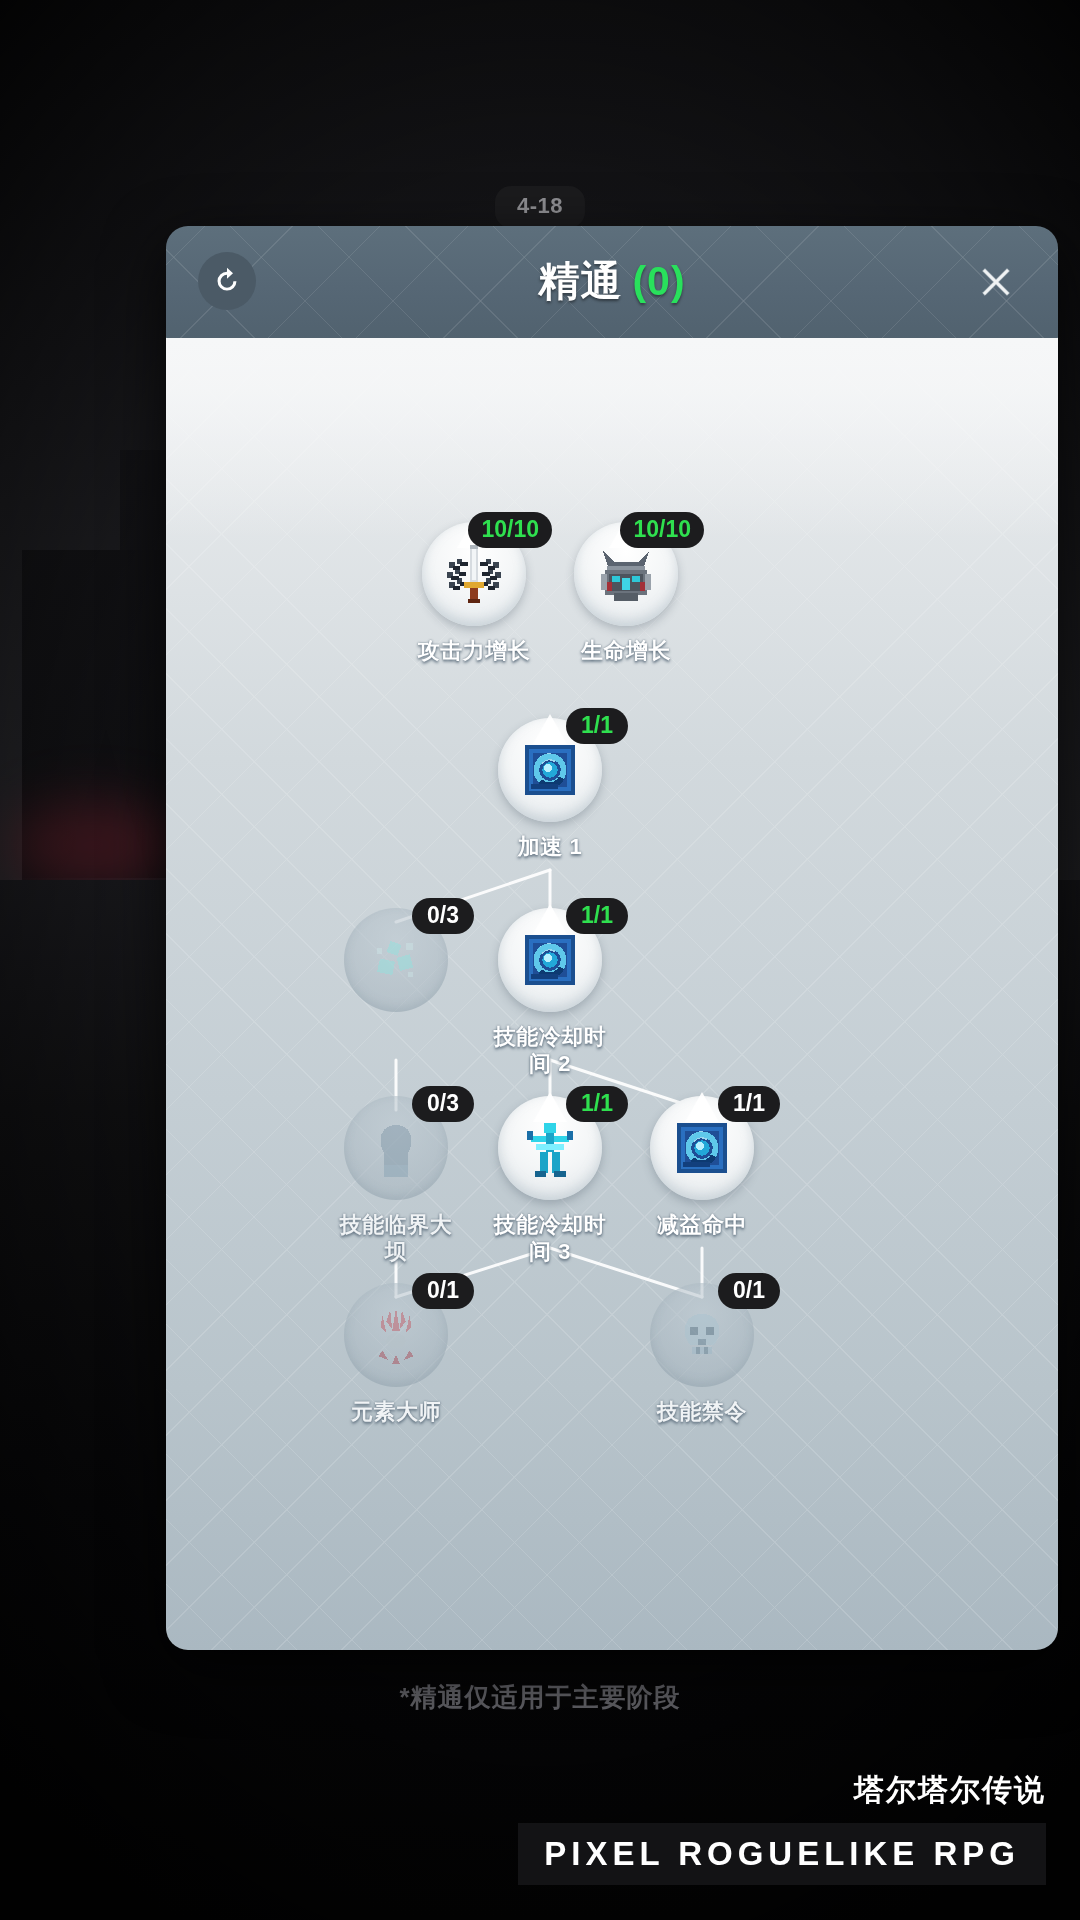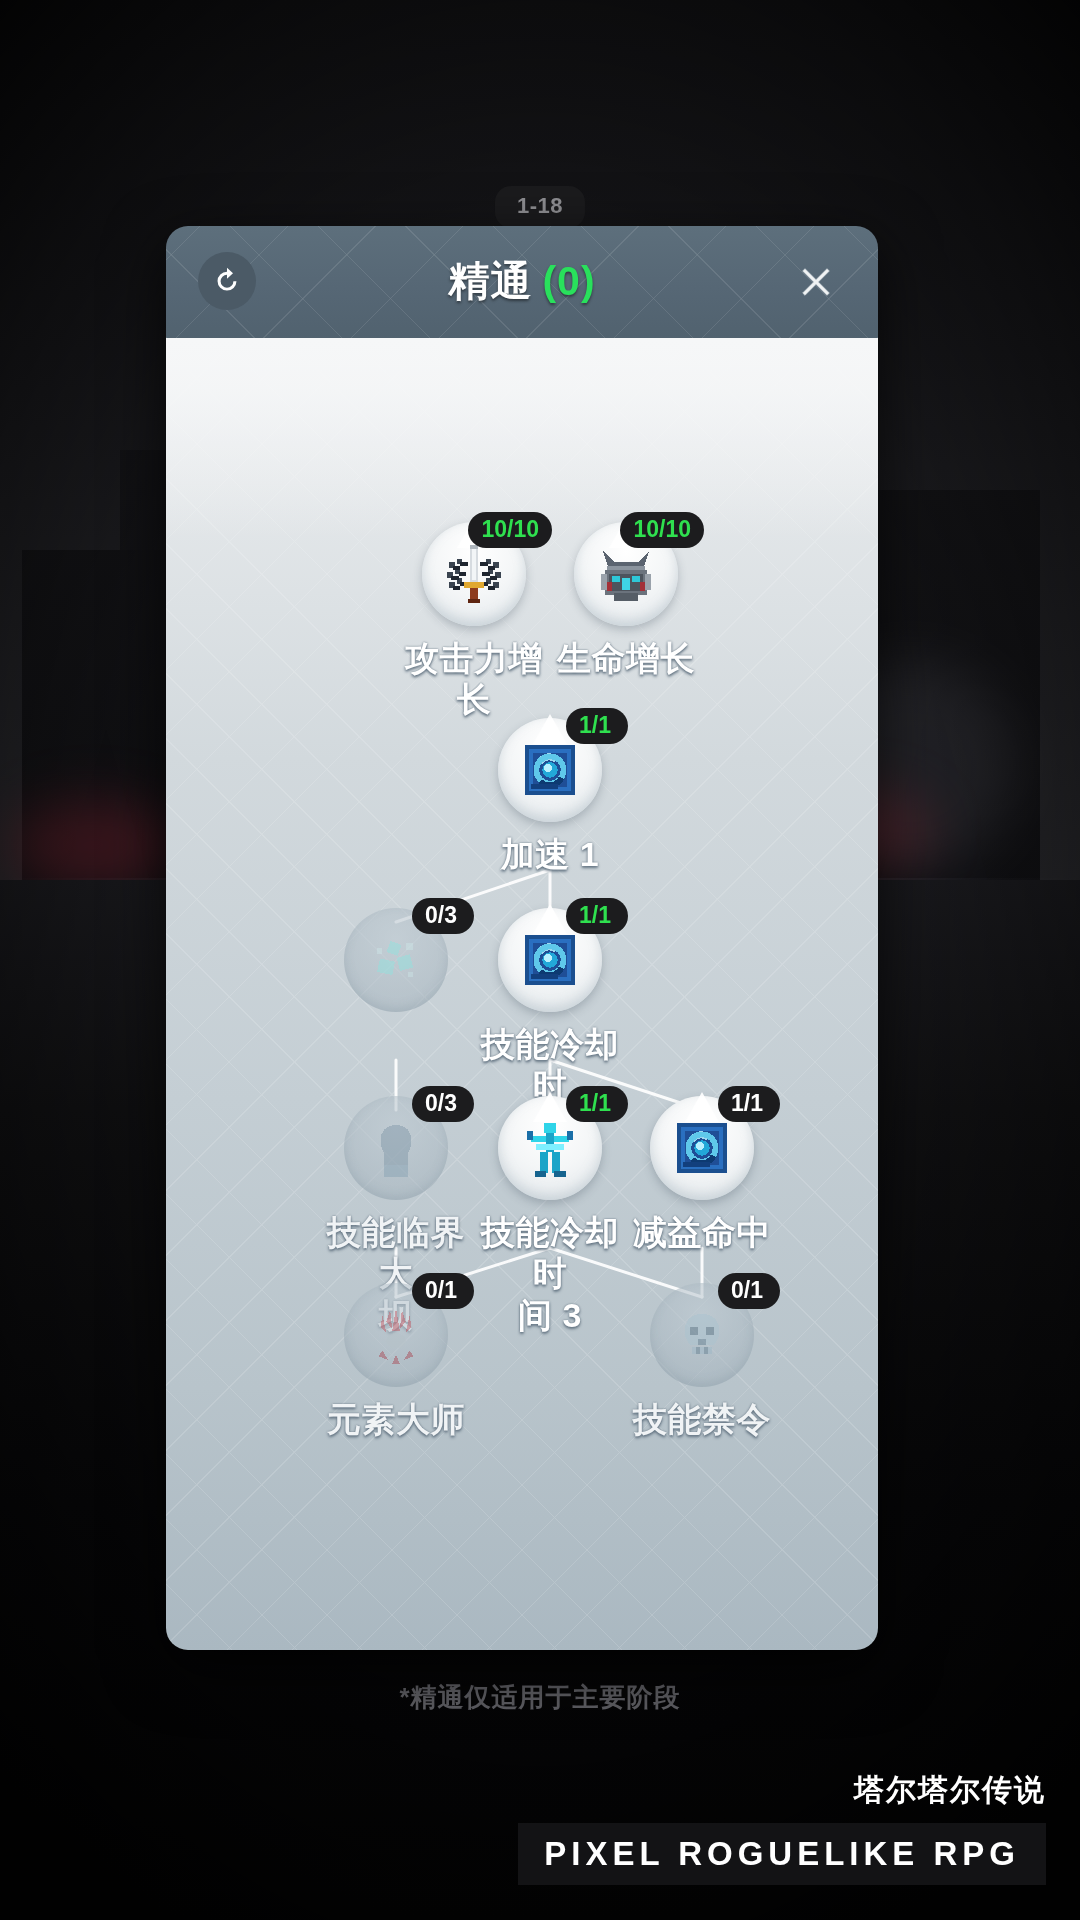--- a/index.html
+++ b/index.html
@@ -62,21 +62,21 @@
   #stage-badge {
     position:absolute; left:50%; transform:translateX(-50%);
     top:186px; min-width:82px; padding:7px 22px 9px;
     background:#1b1b1d; border-radius:16px;
     color:#8f8f93; font-size:22px; font-weight:bold; letter-spacing:.5px;
     text-align:center; z-index:4;
   }
 
   
   #panel {
-    position:absolute; left:166px; top:226px; width:712px; height:1424px;
+    position:absolute; left:166px; top:226px; width:892px; height:1424px;
     border-radius:22px; overflow:hidden; z-index:5;
     box-shadow:0 18px 60px rgba(0,0,0,.75);
   }
   #panel-header {
     position:relative; height:112px;
     background:linear-gradient(180deg,#5d6f7c 0%,#566775 55%,#51626f 100%);
     overflow:hidden;
   }
   #panel-header .lattice {
     position:absolute; inset:0; opacity:.20;
@@ -164,27 +164,27 @@
     width:0;height:0;border-left:17px solid transparent;border-right:17px solid transparent;
     border-bottom:30px solid rgba(255,255,255,.92);
   }
   .node-icon { width:62px; height:62px; position:relative; z-index:2; image-rendering:pixelated; }
   .node.locked .node-icon { opacity:.45; }
   .badge {
     position:absolute; right:-26px; top:-10px; z-index:5;
     min-width:62px; padding:6px 13px 7px;
     background:#1c1c1e; border-radius:18px;
     font-size:23px; font-weight:bold; line-height:1;
-    text-align:left; white-space:nowrap;
+    text-align:center; white-space:nowrap;
   }
   .badge.max { color:#2fe04f; }
   .badge.part { color:#ffffff; }
   .badge.zero { color:#ffffff; }
   .node-label {
-    margin-top:12px; font-size:34px; font-weight:bold; line-height:1.22;
+    margin-top:12px; font-size:22px; font-weight:bold; line-height:1.22;
     color:#ffffff; letter-spacing:.5px;
     text-shadow:0 2px 3px rgba(95,112,126,.95), 0 0 2px rgba(95,112,126,.9);
   }
   .node.locked .node-label { color:#f0f3f5; }
 
   
   #footer-note {
     position:absolute; left:0; right:0; top:1680px; text-align:center;
     font-size:26px; color:#5d5d62; font-weight:bold; letter-spacing:1px; z-index:4;
   }
@@ -214,21 +214,21 @@
   <div class="spike s2"></div>
   <div class="glowblob gb1"></div>
   <div class="glowblob gb2"></div>
   <div class="glowblob gb3"></div>
   <div class="glowblob gb4"></div>
   <div class="groundline"></div>
   <div class="ground"></div>
 </div>
 <div id="vignette"></div>
 
-<div id="stage-badge">1-18</div>
+<div id="stage-badge">4-18</div>
 
 <div id="panel">
 
   <div id="panel-header">
     <div class="lattice"></div>
 
     <div id="reset-button">
       <svg width="32" height="32" viewBox="0 0 24 24">
         <path d="M12 5V2L7.5 6.2 12 10.4V7.4a4.8 4.8 0 1 1-4.8 4.8H4.9A7.1 7.1 0 1 0 12 5z" fill="#ffffff" transform="scale(-1,1) translate(-24,0)"></path>
       </svg>

